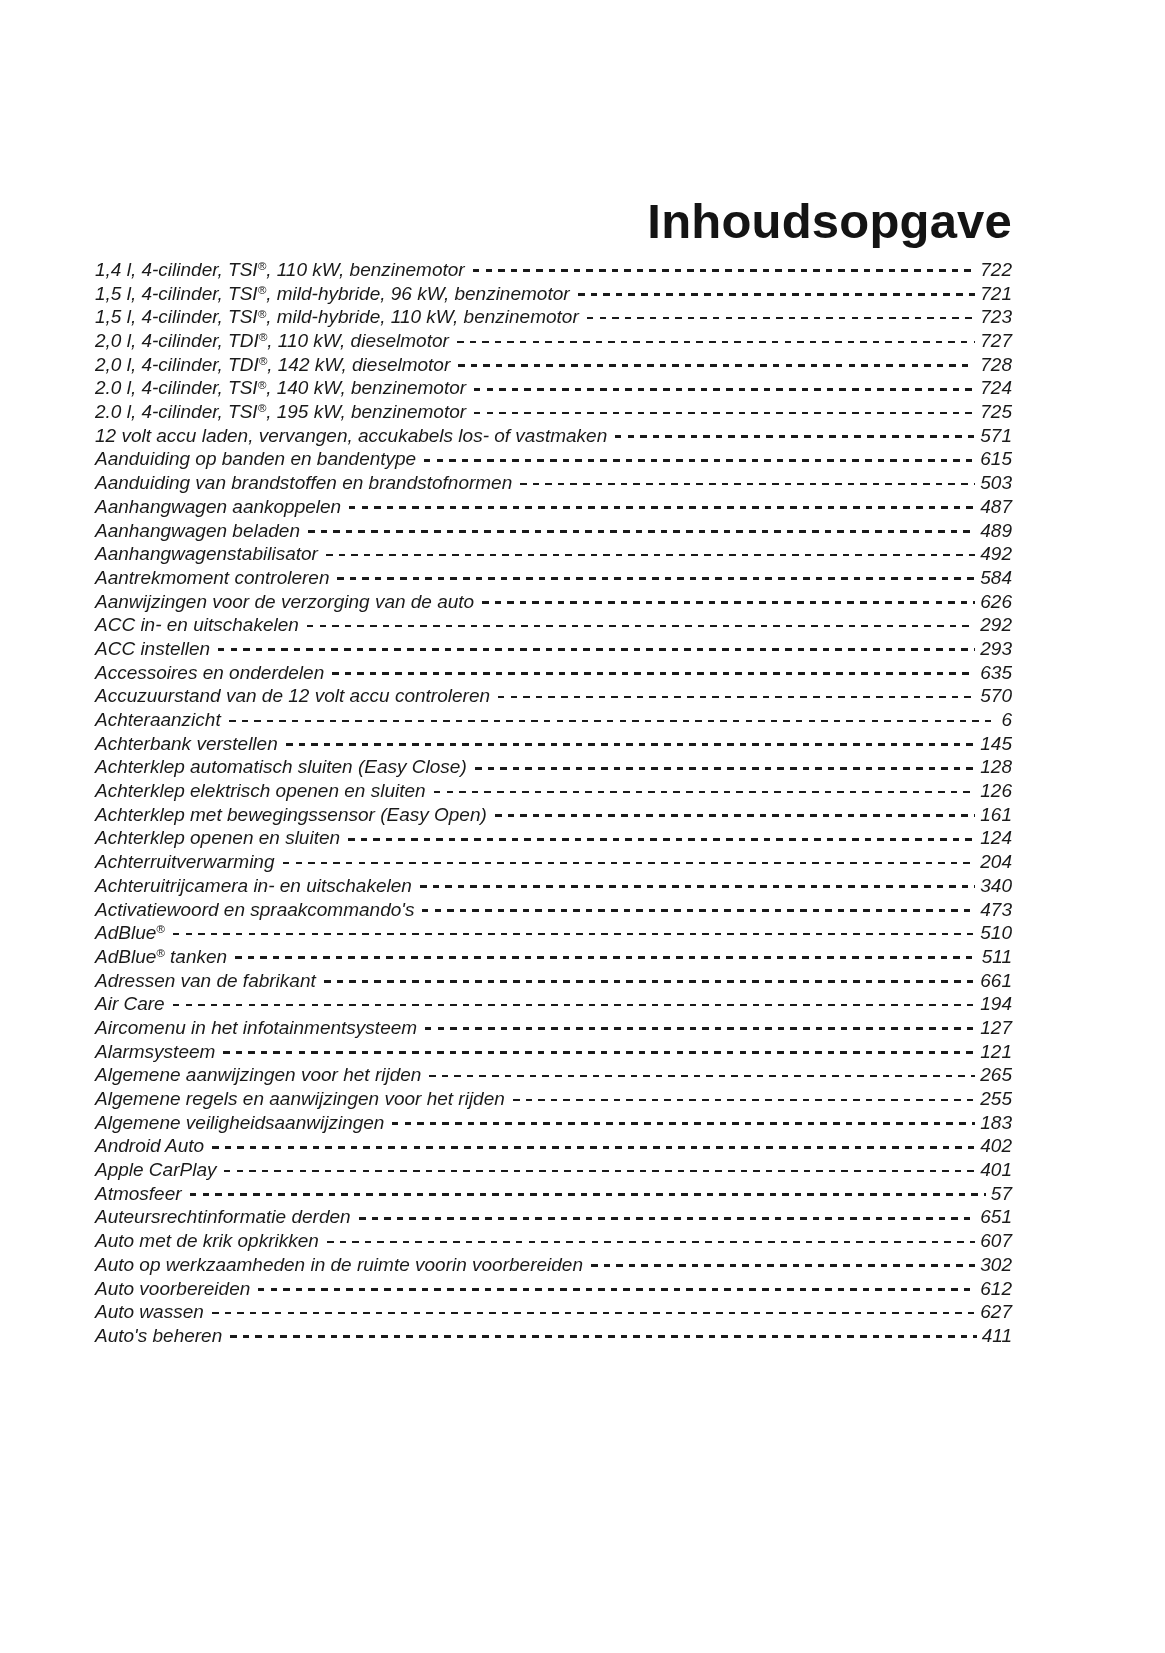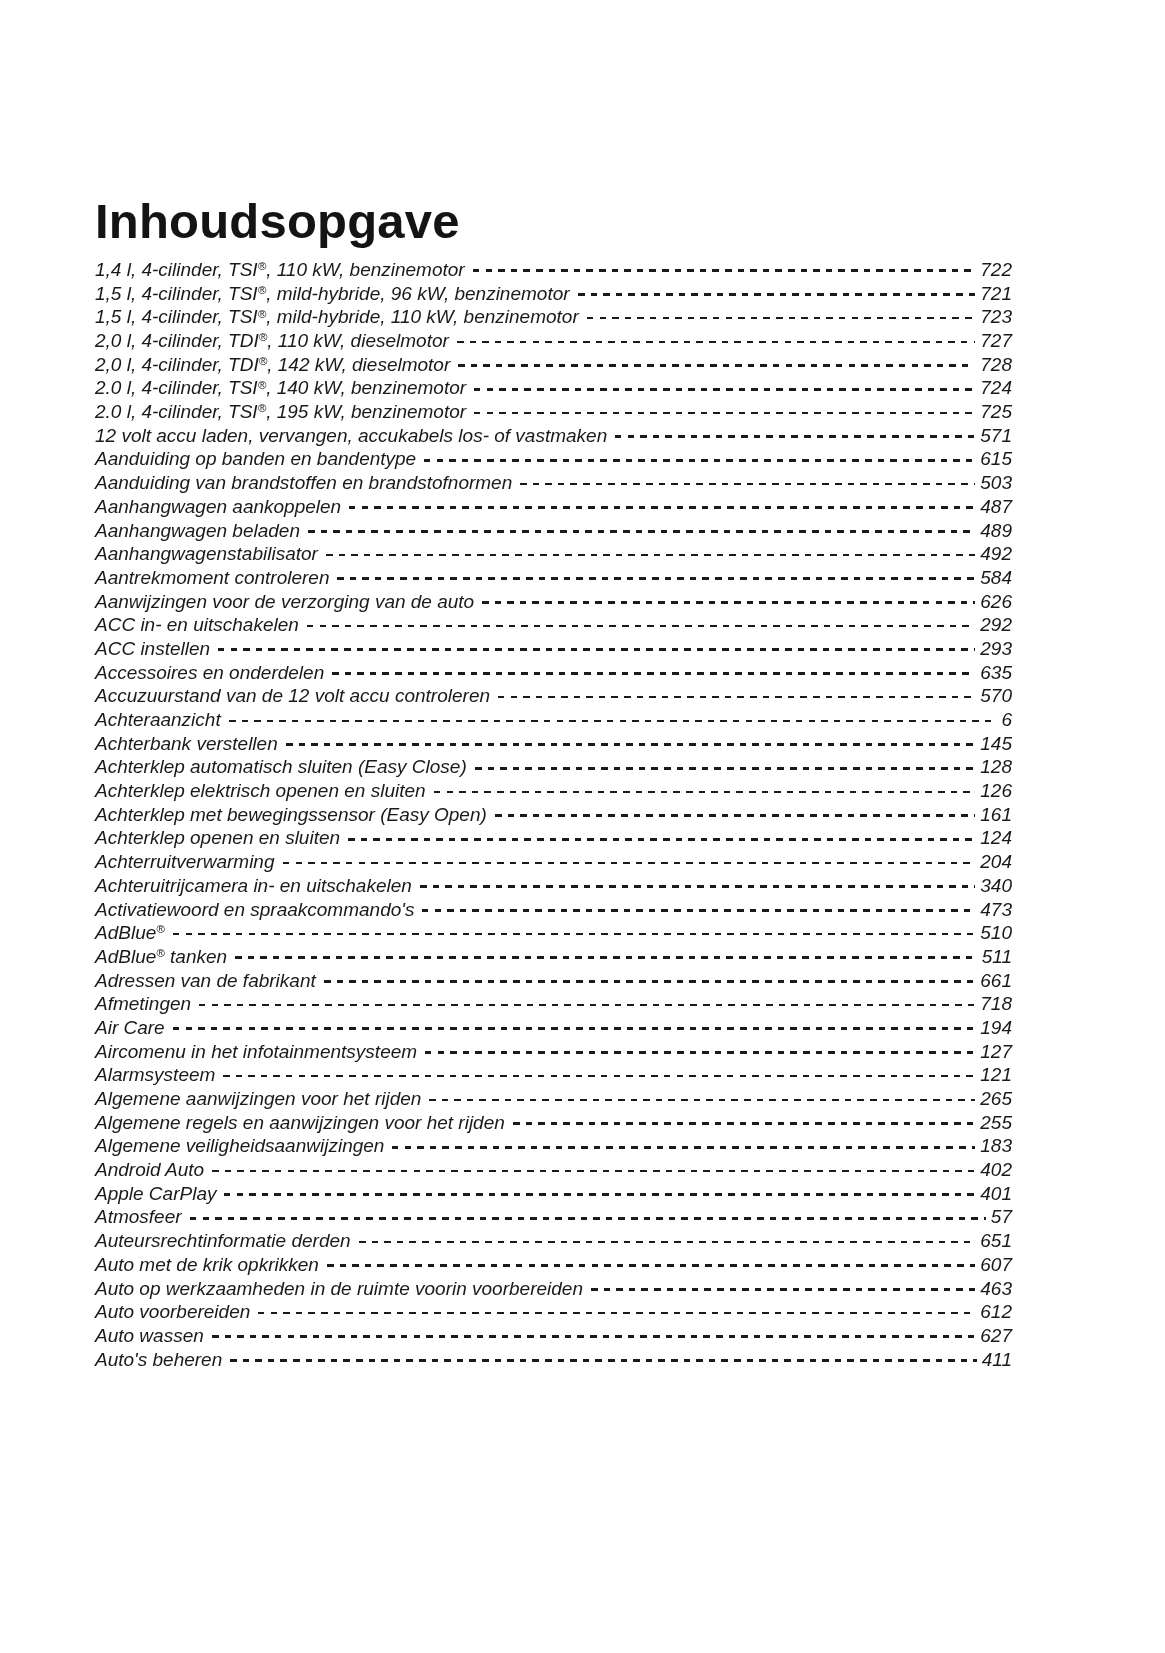--- a/index.html
+++ b/index.html
@@ -19,20 +19,21 @@
     top: 196px;
     width: 917px;
   }
   .title {
     margin: 0 0 10px 0;
     font-size: 49px;
     line-height: 1.06;
     font-weight: 700;
     letter-spacing: 0.2px;
     color: #141414;
+    text-align: right;
   }
   .toc-list { width: 100%; font-style: italic; }
   .toc-entry {
     display: flex;
     align-items: baseline;
     font-size: 19px;
     line-height: 23.7px;
     height: 23.7px;
     white-space: nowrap;
     color: #1a1a1a;
@@ -242,25 +243,20 @@
     <span class="toc-leader"></span>
     <span class="toc-page">511</span>
   </div>
 
   <div class="toc-entry">
     <span class="toc-label">Adressen van de fabrikant</span>
     <span class="toc-leader"></span>
     <span class="toc-page">661</span>
   </div>
 
-  <div class="toc-entry">
-    <span class="toc-label">Afmetingen</span>
-    <span class="toc-leader"></span>
-    <span class="toc-page">718</span>
-  </div>
 
   <div class="toc-entry">
     <span class="toc-label">Air Care</span>
     <span class="toc-leader"></span>
     <span class="toc-page">194</span>
   </div>
 
   <div class="toc-entry">
     <span class="toc-label">Aircomenu in het infotainmentsysteem</span>
     <span class="toc-leader"></span>
@@ -317,21 +313,21 @@
 
   <div class="toc-entry">
     <span class="toc-label">Auto met de krik opkrikken</span>
     <span class="toc-leader"></span>
     <span class="toc-page">607</span>
   </div>
 
   <div class="toc-entry">
     <span class="toc-label">Auto op werkzaamheden in de ruimte voorin voorbereiden</span>
     <span class="toc-leader"></span>
-    <span class="toc-page">463</span>
+    <span class="toc-page">302</span>
   </div>
 
   <div class="toc-entry">
     <span class="toc-label">Auto voorbereiden</span>
     <span class="toc-leader"></span>
     <span class="toc-page">612</span>
   </div>
 
   <div class="toc-entry">
     <span class="toc-label">Auto wassen</span>

